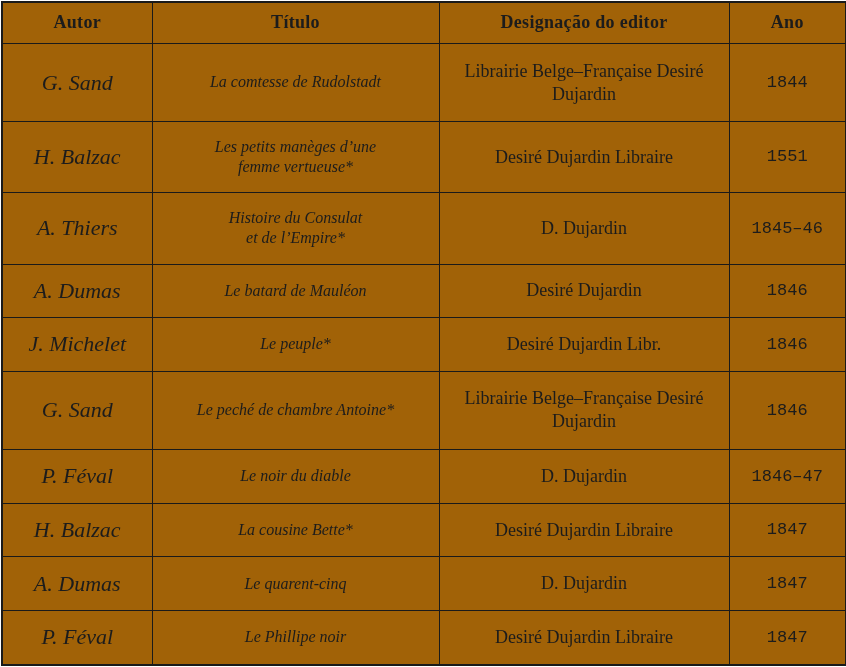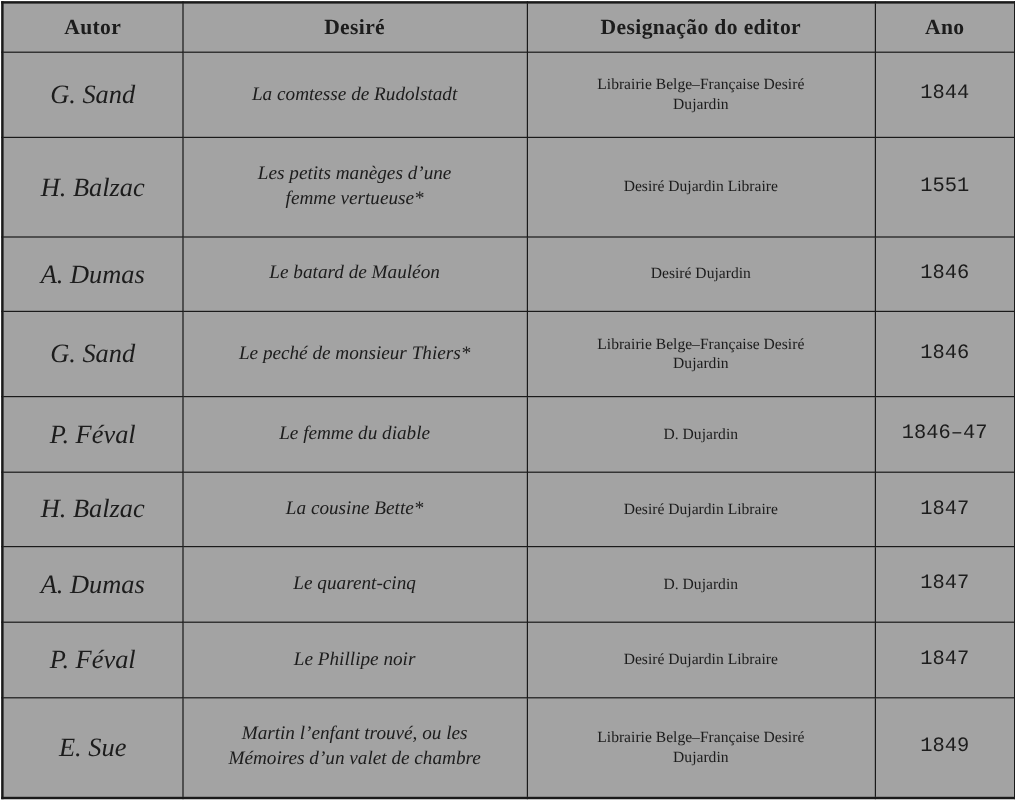--- a/index.html
+++ b/index.html
@@ -12,96 +12,109 @@
     height: 667px;
     font-family: "Liberation Serif", "DejaVu Serif", serif;
     color: #1c1c1c;
   }
   table.doc-table {
     width: 844px;
     height: 665px;
     margin: 1px;
     border-collapse: collapse;
     table-layout: fixed;
-    background: #a3a3a3;
+    background: #a16207;
     border: 2px solid #1a1a1a;
   }
   table.doc-table th,
   table.doc-table td {
     border: 1px solid #1a1a1a;
     text-align: center;
     vertical-align: middle;
     padding: 5px 10px;
     line-height: 1.28;
     white-space: pre-line;
   }
   table.doc-table th {
     font-weight: bold;
     font-size: 18px;
     height: 30px;
     letter-spacing: 0.3px;
   }
   td.col-autor  { font-size: 22px; font-style: italic; }
   td.col-titulo { font-style: italic; font-size: 16px; }
-  td.col-editor { font-size: 13px; }
+  td.col-editor { font-size: 18px; }
   td.col-ano    { font-size: 17px; font-family: Liberation Mono, monospace; }
   col.c-autor  { width: 150px; }
   col.c-titulo { width: 287px; }
   col.c-editor { width: 290px; }
   col.c-ano    { width: 117px; }
 </style>
 </head>
 <body>
 
 <table class="doc-table">
   <colgroup>
     <col class="c-autor">
     <col class="c-titulo">
     <col class="c-editor">
     <col class="c-ano">
   </colgroup>
   <thead>
     <tr>
         <th>Autor</th>
-        <th>Desiré</th>
+        <th>Título</th>
         <th>Designação do editor</th>
         <th>Ano</th>
       </tr>
   </thead>
   <tbody>
       <tr>
         <td class="col-autor">G. Sand</td>
         <td class="col-titulo">La comtesse de Rudolstadt</td>
         <td class="col-editor">Librairie Belge–Française Desiré
 Dujardin</td>
         <td class="col-ano">1844</td>
       </tr>
       <tr>
         <td class="col-autor">H. Balzac</td>
         <td class="col-titulo">Les petits manèges d’une
 femme vertueuse*</td>
         <td class="col-editor">Desiré Dujardin Libraire</td>
         <td class="col-ano">1551</td>
       </tr>
       <tr>
+        <td class="col-autor">A. Thiers</td>
+        <td class="col-titulo">Histoire du Consulat
+et de l’Empire*</td>
+        <td class="col-editor">D. Dujardin</td>
+        <td class="col-ano">1845–46</td>
+      </tr>
+      <tr>
         <td class="col-autor">A. Dumas</td>
         <td class="col-titulo">Le batard de Mauléon</td>
         <td class="col-editor">Desiré Dujardin</td>
         <td class="col-ano">1846</td>
       </tr>
       <tr>
+        <td class="col-autor">J. Michelet</td>
+        <td class="col-titulo">Le peuple*</td>
+        <td class="col-editor">Desiré Dujardin Libr.</td>
+        <td class="col-ano">1846</td>
+      </tr>
+      <tr>
         <td class="col-autor">G. Sand</td>
-        <td class="col-titulo">Le peché de monsieur Thiers*</td>
+        <td class="col-titulo">Le peché de chambre Antoine*</td>
         <td class="col-editor">Librairie Belge–Française Desiré
 Dujardin</td>
         <td class="col-ano">1846</td>
       </tr>
       <tr>
         <td class="col-autor">P. Féval</td>
-        <td class="col-titulo">Le femme du diable</td>
+        <td class="col-titulo">Le noir du diable</td>
         <td class="col-editor">D. Dujardin</td>
         <td class="col-ano">1846–47</td>
       </tr>
       <tr>
         <td class="col-autor">H. Balzac</td>
         <td class="col-titulo">La cousine Bette*</td>
         <td class="col-editor">Desiré Dujardin Libraire</td>
         <td class="col-ano">1847</td>
       </tr>
       <tr>
@@ -109,22 +122,14 @@
         <td class="col-titulo">Le quarent-cinq</td>
         <td class="col-editor">D. Dujardin</td>
         <td class="col-ano">1847</td>
       </tr>
       <tr>
         <td class="col-autor">P. Féval</td>
         <td class="col-titulo">Le Phillipe noir</td>
         <td class="col-editor">Desiré Dujardin Libraire</td>
         <td class="col-ano">1847</td>
       </tr>
-      <tr>
-        <td class="col-autor">E. Sue</td>
-        <td class="col-titulo">Martin l’enfant trouvé, ou les
-Mémoires d’un valet de chambre</td>
-        <td class="col-editor">Librairie Belge–Française Desiré
-Dujardin</td>
-        <td class="col-ano">1849</td>
-      </tr>
     </tbody>
 </table>
 
 </body></html>

